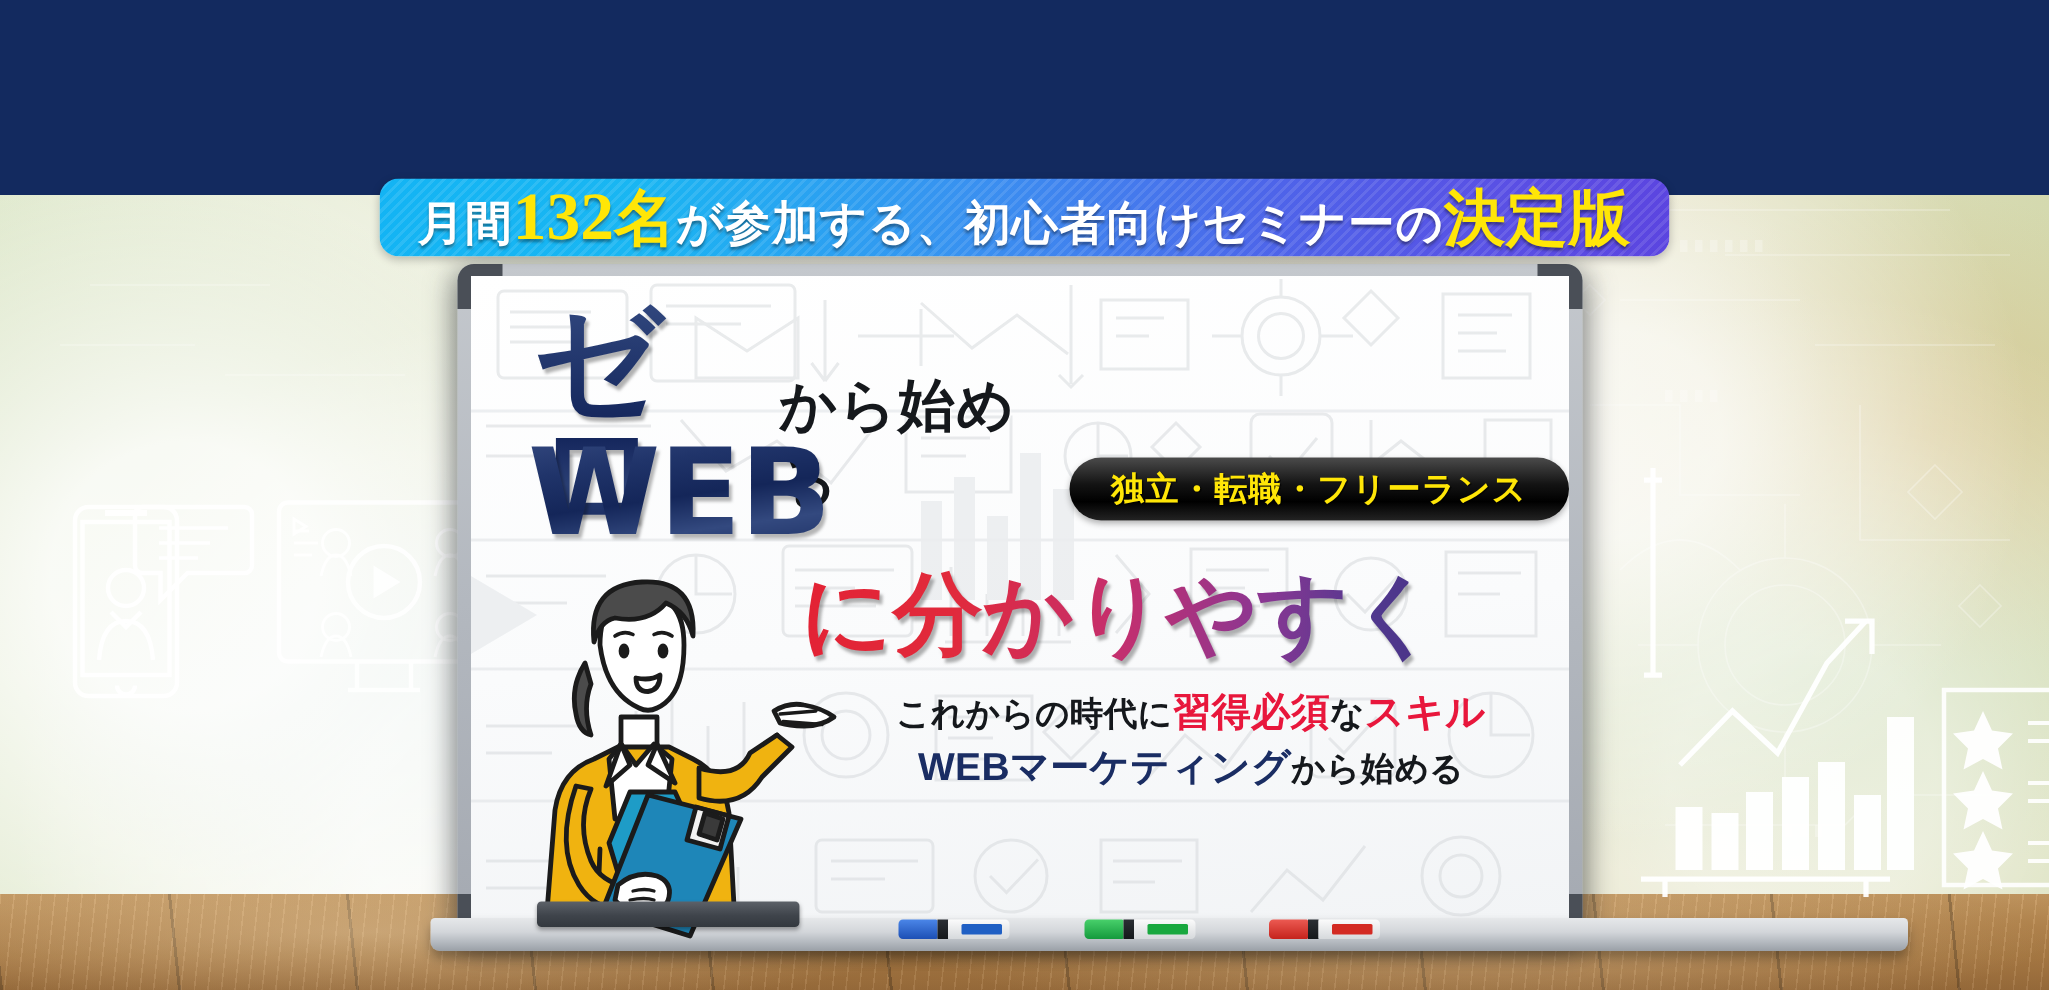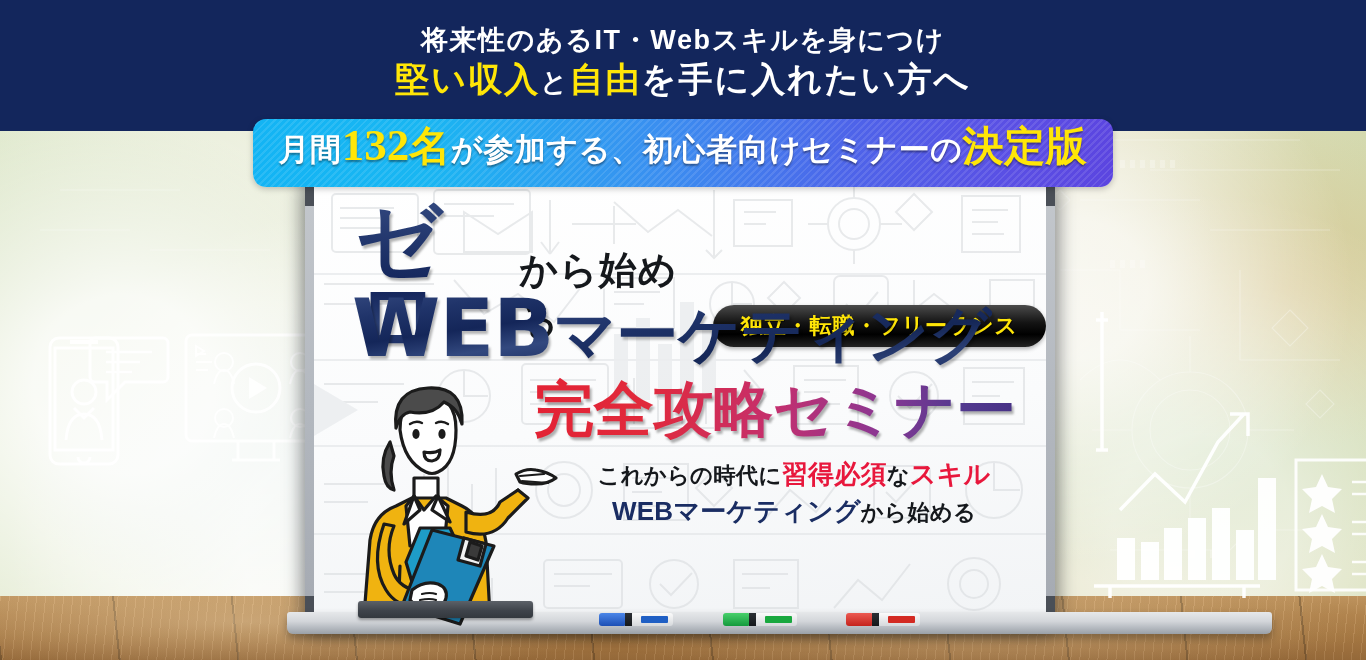--- a/index.html
+++ b/index.html
@@ -61,27 +61,27 @@
     position:absolute; width:100%; text-align:center; color:#fff;
     font-weight:bold; letter-spacing:.06em; white-space:nowrap;
   }
   .header-l1 { top:22px;  font-size:27px; }
   .header-l2 { top:57px;  font-size:34px; }
   .hl-y { color:#ffe607; }
   .hl-sm { font-size:.78em; }
 
   
   .ribbon {
-    position:absolute; left:253px; top:119px; width:860px; height:68px;
+    position:absolute; left:253px; top:119px; width:860px; height:52px;
     border-radius:13px; z-index:7;
     background:
       repeating-linear-gradient(135deg, rgba(255,255,255,.10) 0 2px, rgba(255,255,255,0) 2px 5px),
       linear-gradient(90deg,#13b4f4 0%, #19b6f2 20%, #3a8ff0 47%, #4e63e9 70%, #5a4fe4 88%, #5b45e0 100%);
     box-shadow:0 2px 6px rgba(0,0,0,.22);
-    display:flex; align-items:flex-start; justify-content:center;
+    display:flex; align-items:center; justify-content:center;
   }
   .ribbon-text {
     color:#fff; white-space:nowrap;
     font-family:"Liberation Serif", serif; font-weight:bold;
     font-size:31px; letter-spacing:.02em;
     text-shadow:0 2px 2px rgba(0,0,0,.38);
   }
   .ribbon-text .big { color:#ffe607; font-size:45px; letter-spacing:0; }
   .ribbon-text .big2 { color:#ffe607; font-size:41px; }
 
@@ -426,25 +426,24 @@
       <div class="b-line1">
         <span class="zero">ゼロ</span>
         <span class="kara">から始める</span>
         <span class="pill">
           <span>独立・転職・フリーランス</span>
         </span>
       </div>
 
       <div class="b-line2">
         <span class="web">WEB</span>
-        <span class="mkt">マーケティング</span>
       </div>
 
       <div class="b-line3">
-        <span class="seminar">完全攻略セミナー</span>
+        <span class="seminar">に分かりやすく</span>
       </div>
 
       <div class="desc">
         <div class="desc-row">
           <span class="sm">これからの時代に</span><span class="r">習得必須</span><span class="sm">な</span><span class="r">スキル</span>
         </div>
         <div class="desc-row">
           <span class="n">WEBマーケティング</span><span class="sm">から始める</span>
         </div>
       </div>
@@ -512,26 +511,20 @@
     <span class="cap"></span>
     <span class="band"></span>
     <span class="body"></span>
   </div>
   <div class="marker m-red" style="left:846px">
     <span class="cap"></span>
     <span class="band"></span>
     <span class="body"></span>
   </div>
 
-  <div class="header">
-    <div class="header-l1">将来性のあるIT・Webスキルを身につけ</div>
-    <div class="header-l2">
-      <span class="hl-y">堅い収入</span><span class="hl-sm">と</span><span class="hl-y">自由</span><span>を手に入れたい方へ</span>
-    </div>
-  </div>
 
   <div class="ribbon">
     <div class="ribbon-text">
       <span>月間</span><span class="big">132</span><span class="big2">名</span><span>が参加する、初心者向けセミナーの</span><span class="big2">決定版</span>
     </div>
   </div>
 
 </div>
 
 </body></html>

